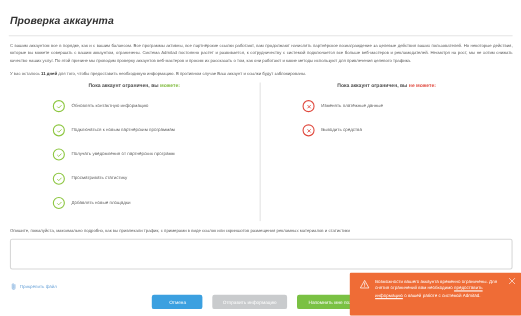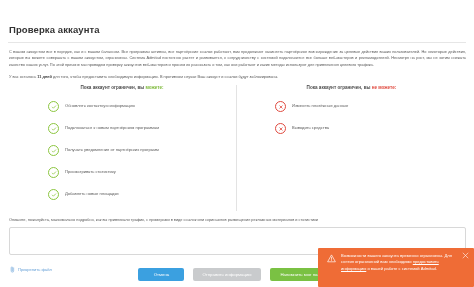--- a/index.html
+++ b/index.html
@@ -20,22 +20,23 @@
     width: 474px;
     height: 287px;
     box-sizing: border-box;
     padding: 6px 8px 0 8px;
     background: #fff;
   }
   .page-title {
     font-size: 9.5px;
     font-weight: bold;
     color: #333333;
-    margin: 18px 0 7px 1px;
+    margin: 8px 0 7px 1px;
     letter-spacing: 0.1px;
+    font-style: italic;
   }
   .title-rule {
     height: 1px;
     background: #e6e6e6;
     margin: 0 0 6px 0;
   }
   .intro {
     font-size: 3.9px;
     line-height: 1.62;
     color: #5b5b5b;

